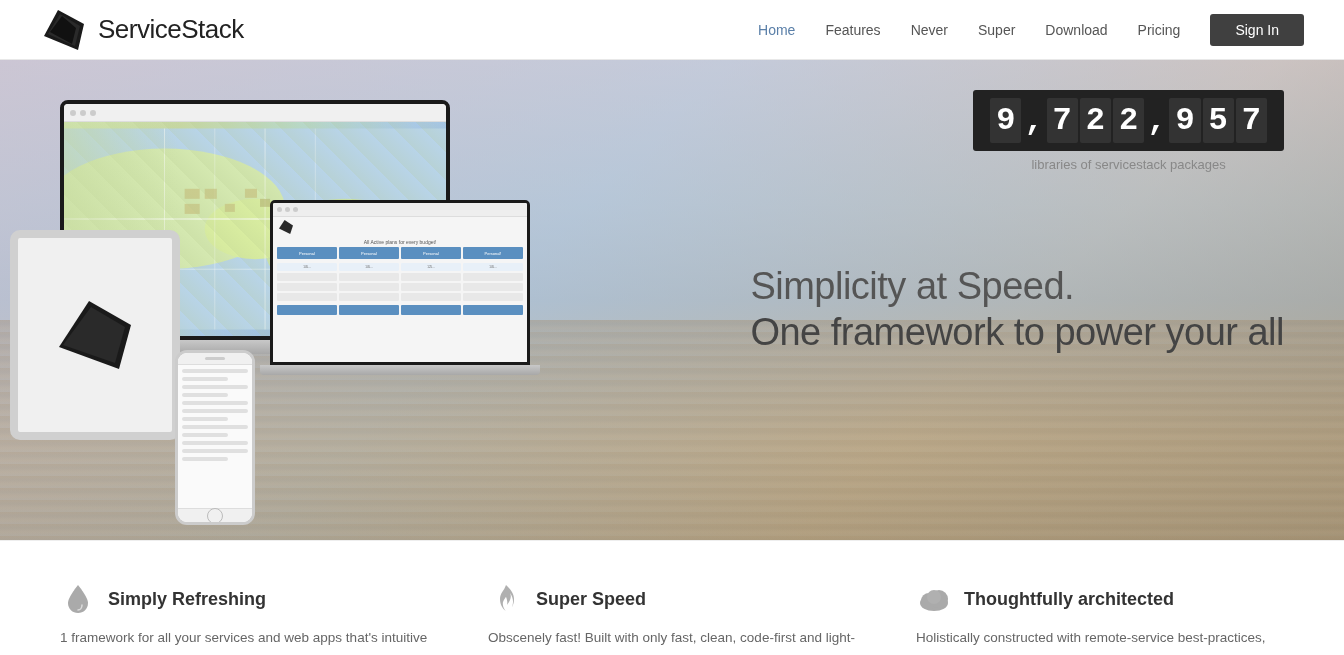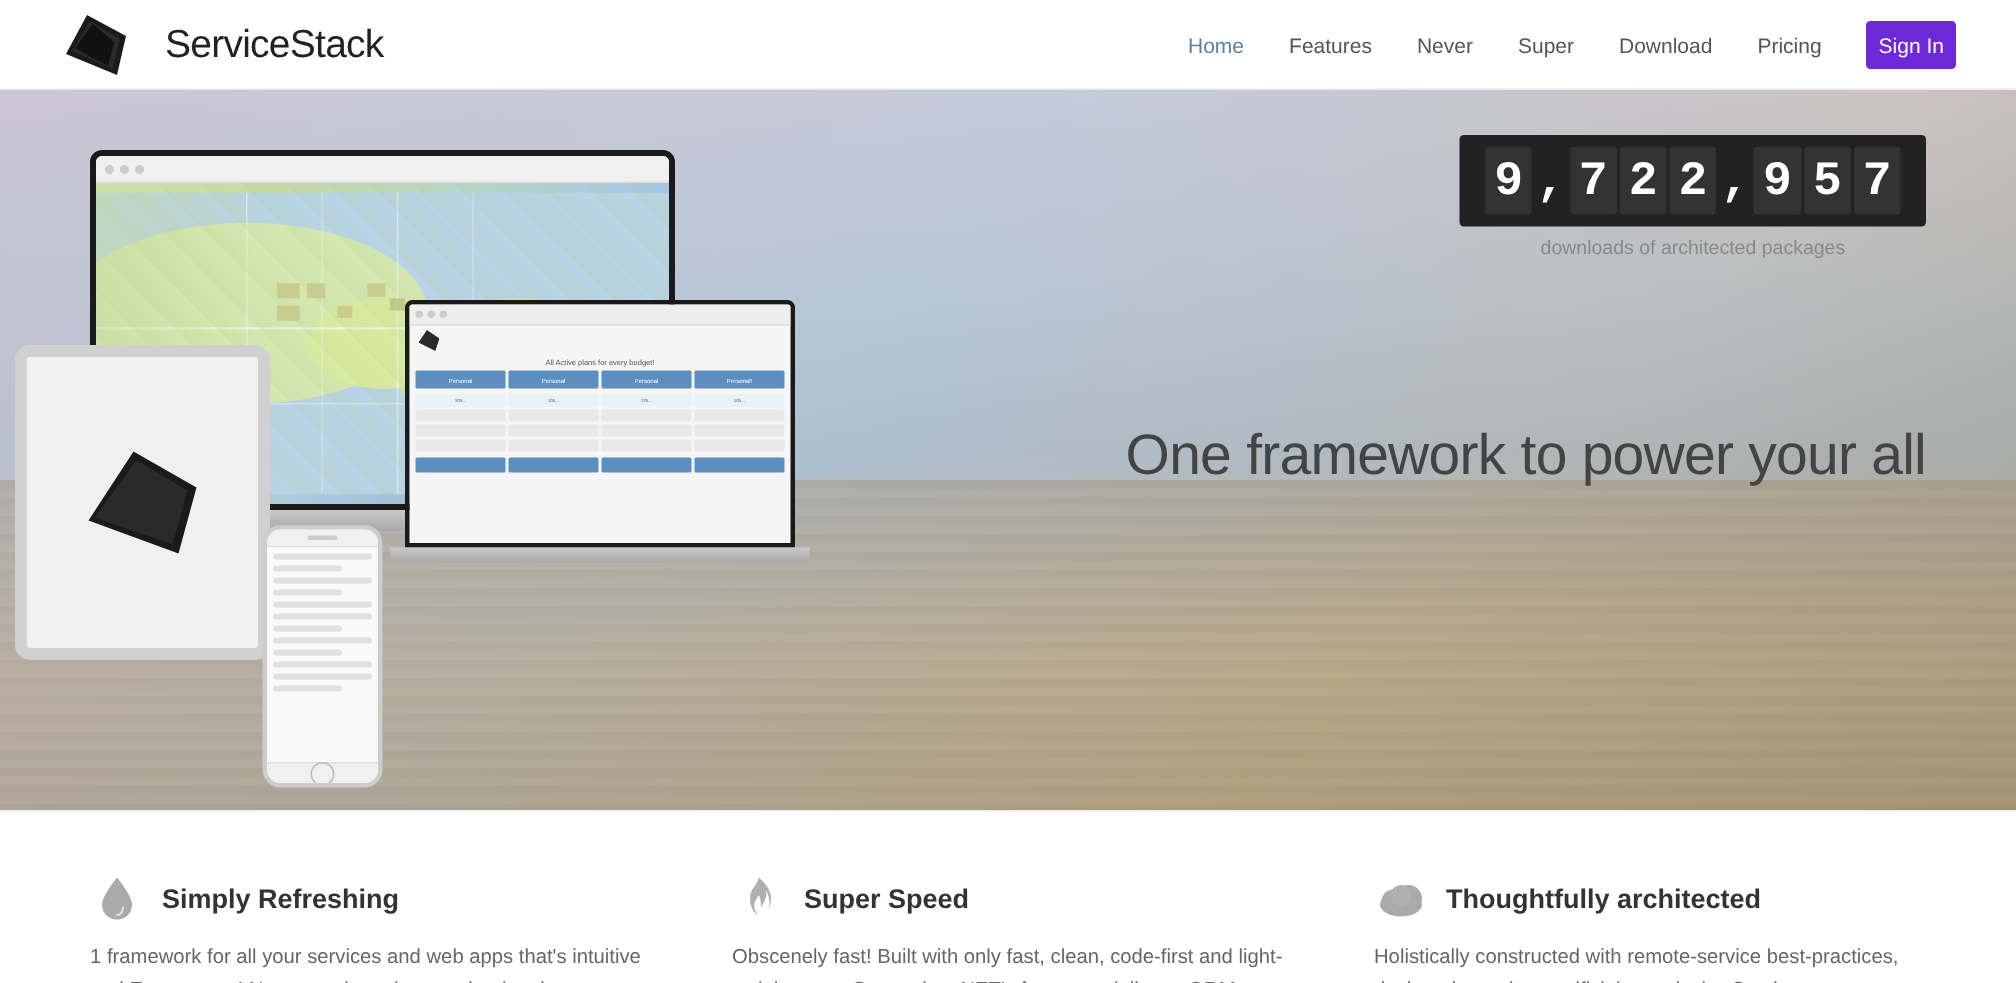--- a/index.html
+++ b/index.html
@@ -13,21 +13,21 @@
       padding: 0 40px;
       height: 60px;
       background: #fff;
       border-bottom: 1px solid #e8e8e8;
       position: relative;
       z-index: 10;
     }
     .logo-area {
       display: flex;
       align-items: center;
-      gap: 22px;
+      gap: 10px;
     }
     .logo-icon {
       width: 48px;
       height: 48px;
     }
     .logo-text {
       font-size: 26px;
       font-weight: 300;
       color: #222;
       letter-spacing: -0.5px;
@@ -42,24 +42,24 @@
       color: #555;
       text-decoration: none;
       cursor: pointer;
       padding: 4px 0;
     }
     .nav-item.active {
       color: #5a7fa8;
       font-weight: 400;
     }
     .signin-btn {
-      background: #6d28d9;
+      background: #404040;
       color: #fff;
       border: none;
-      padding: 8px 8px;
+      padding: 8px 25px;
       font-size: 14px;
       cursor: pointer;
       border-radius: 3px;
     }
 
     
     .hero {
       position: relative;
       width: 100%;
       height: 480px;
@@ -599,24 +599,25 @@
       <span class="counter-digit">9</span>
       <span class="counter-comma">,</span>
       <span class="counter-digit">7</span>
       <span class="counter-digit">2</span>
       <span class="counter-digit">2</span>
       <span class="counter-comma">,</span>
       <span class="counter-digit">9</span>
       <span class="counter-digit">5</span>
       <span class="counter-digit">7</span>
     </div>
-    <div class="counter-subtitle">downloads of architected packages</div>
+    <div class="counter-subtitle">libraries of servicestack packages</div>
   </div>
 
   <div class="hero-text">
+    <div class="hero-tagline-1">Simplicity at Speed.</div>
     <div class="hero-tagline-2">One framework to power your all</div>
   </div>
 </section>
 
 <section class="features">
 
   <div class="feature-item">
     <div class="feature-header">
       <div class="feature-icon">
         <svg width="28" height="32" viewBox="0 0 28 32">

